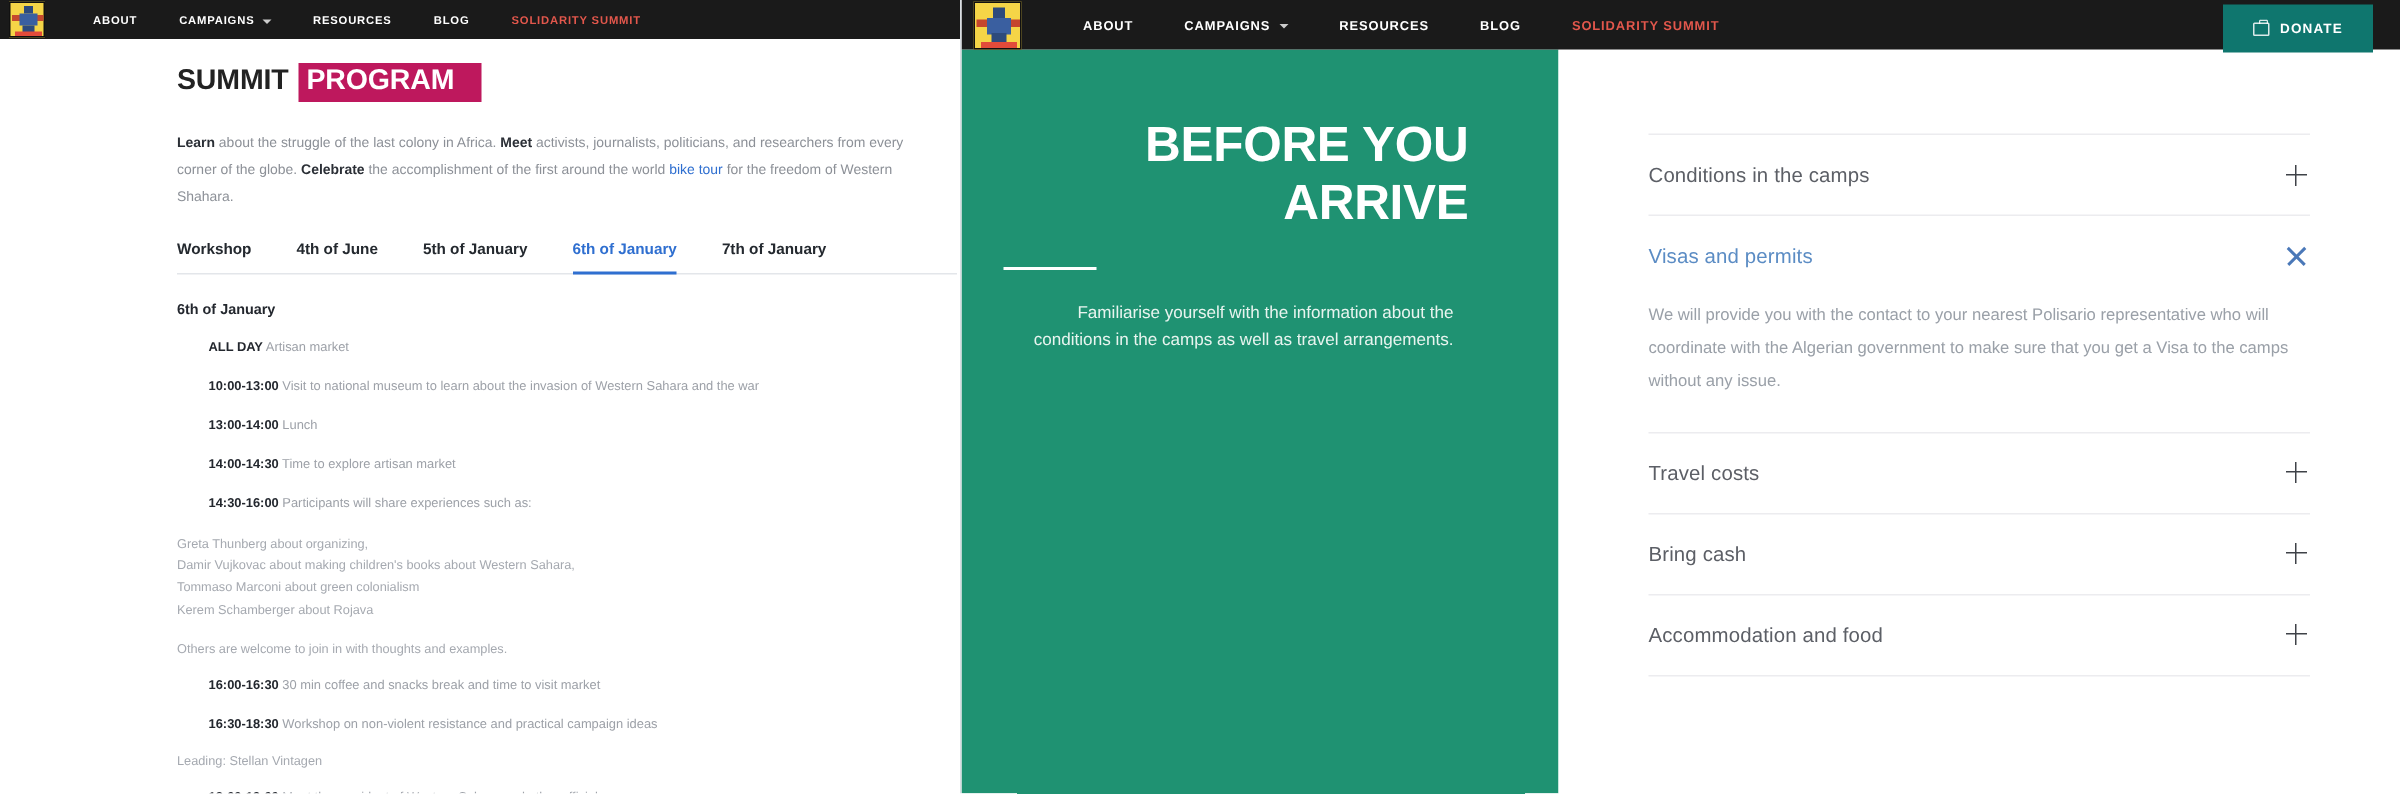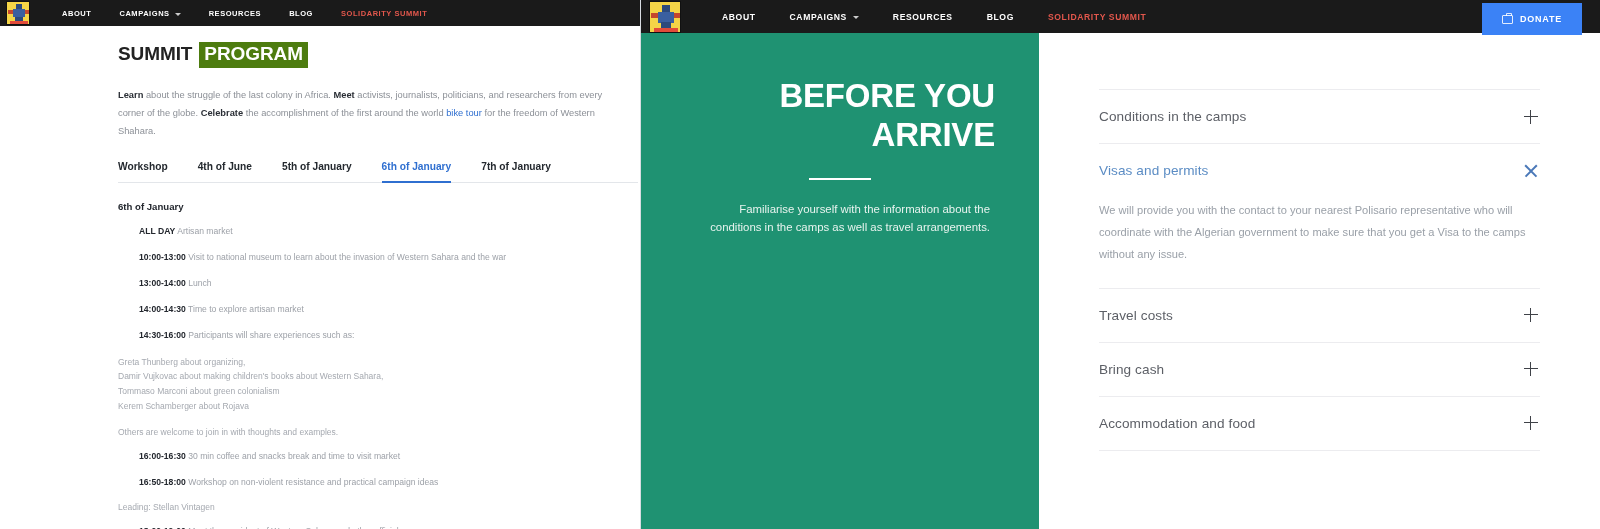--- a/index.html
+++ b/index.html
@@ -70,23 +70,23 @@
     font-size: 19px;
     font-weight: 800;
     letter-spacing: -0.1px;
     color: #222;
     line-height: 1.2;
     display: flex;
     gap: 7px;
     align-items: baseline;
   }
   .page-title .hl {
-    background: #4d7c0f;
+    background: #be185d;
     color: #ffffff;
-    padding: 1px 5px 2px 5px;
+    padding: 1px 18px 2px 5px;
   }
 
   .intro {
     margin: 18px 0 0 118px;
     width: 508px;
     font-size: 9.3px;
     line-height: 1.95;
     color: #8c9097;
   }
   .intro b { color: #2b2f36; font-weight: bold; }
@@ -157,21 +157,21 @@
   .nav-right-items a {
     color:#ffffff; font-size:8.6px; font-weight:bold; letter-spacing:.6px;
     text-decoration:none; padding: 0 17px; white-space:nowrap;
     display:flex; align-items:center; gap:5px;
   }
   .nav-right-items a.accent { color:#e2574c; }
 
   .donate-btn {
     position: absolute; right: 18px; top: 3px;
     height: 26px; min-width: 100px;
-    background: #3b82f6;
+    background: #0f766e;
     color: #ffffff;
     display: flex; align-items: center; justify-content: center; gap: 7px;
     font-size: 9px; font-weight: bold; letter-spacing: .75px;
     padding: 16px 15px;
     cursor: pointer;
     border: none;
   }
   .donate-icon {
     width: 11px; height: 9px;
     border: 1.3px solid rgba(255,255,255,.85);
@@ -183,21 +183,21 @@
     width:4px; height:2.6px; border:1.3px solid rgba(255,255,255,.85);
     border-bottom:none; border-radius: 1px 1px 0 0;
   }
 
   .right-main { display: flex; height: 496px; }
 
   .hero {
     width: 398px; flex: 0 0 398px;
     background: #1f9272;
     padding: 44px 28px 0 28px;
-    display: flex; flex-direction: column; align-items: center;
+    display: flex; flex-direction: column; align-items: flex-start;
   }
   .hero h1 {
     color:#ffffff;
     font-size: 33px;
     font-weight: 800;
     line-height: 1.18;
     letter-spacing: -0.2px;
     text-align: right;
     text-transform: uppercase;
     max-width: 310px;
@@ -306,21 +306,21 @@
           </div>
         <div class="block" id="speakers">
             <div>Greta Thunberg about organizing,</div>
             <div>Damir Vujkovac about making children's books about Western Sahara,</div>
             <div>Tommaso Marconi about green colonialism</div>
             <div>Kerem Schamberger about Rojava</div>
           </div>
         <div class="note">Others are welcome to join in with thoughts and examples.</div>
         <div id="schedRows2">
             <div class="row"><b>16:00-16:30</b><span> 30 min coffee and snacks break and time to visit market</span></div>
-            <div class="row"><b>16:50-18:00</b><span> Workshop on non-violent resistance and practical campaign ideas</span></div>
+            <div class="row"><b>16:30-18:30</b><span> Workshop on non-violent resistance and practical campaign ideas</span></div>
           </div>
         <div class="note">Leading: Stellan Vintagen</div>
         <div id="schedRows3">
             <div class="row"><b>18:00-19:00</b><span> Meet the president of Western Sahara and other officials</span></div>
           </div>
       </div>
 
     </div>
   </div>
 

